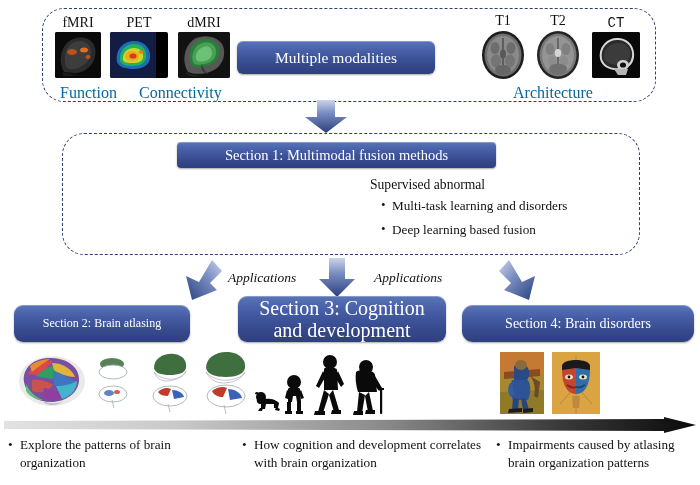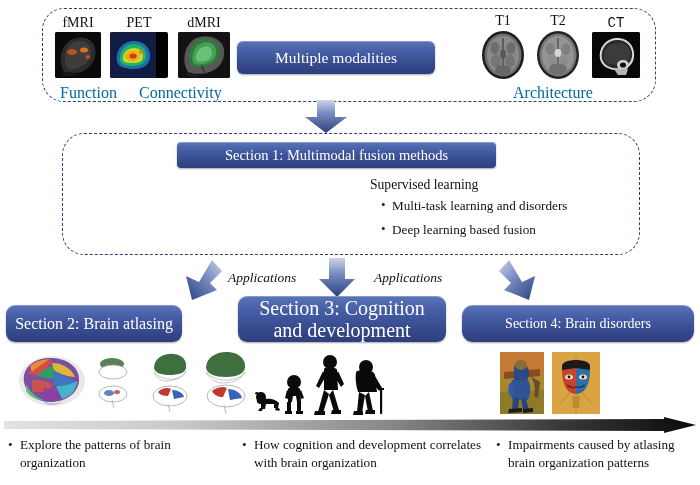--- a/index.html
+++ b/index.html
@@ -39,21 +39,21 @@
     font-weight:400;
   }
   #multiple-modalities-banner{
     left:237px;top:41px;width:198px;height:33px;
     font-size:15.5px;border-radius:6px;
   }
   #section1-banner{
     left:177px;top:142px;width:319px;height:26px;
     font-size:14.5px;border-radius:4px;
   }
-  #section2-banner{left:6px;top:305px;width:176px;height:37px;font-size:16px;}
+  #section2-banner{left:14px;top:305px;width:176px;height:37px;font-size:12px;}
   #section3-banner{left:238px;top:296px;width:208px;height:46px;font-size:20px;}
   #section4-banner{left:462px;top:305px;width:232px;height:37px;font-size:14px;border-radius:11px;}
 
   
   .modality{position:absolute;}
   .modality .mlabel{
     position:absolute;left:50%;transform:translateX(-50%);
     top:-17px;font-size:14px;white-space:nowrap;color:#111;
   }
   .thumb{
@@ -251,21 +251,21 @@
       </defs>
       <path d="M14 0 L32 0 L32 17 L44 17 L23 33 L2 17 L14 17 Z" fill="url(#gTop)"></path>
     </svg>
   </div>
 
   <div class="dashed-panel" id="fusion-panel"></div>
   <div class="blue-pill" id="section1-banner">Section 1: Multimodal fusion methods</div>
 
 
   <div class="learn-col" id="sup-col">
-    <div class="learn-head">Supervised learning</div>
+    <div class="learn-head">Supervised abnormal</div>
     <ul class="learn-list">
       <li>Multi-task learning and disorders</li>
       <li>Deep learning based fusion</li>
     </ul>
   </div>
 
   <div class="blue-arrow" id="arrow-sec2">
     <svg viewBox="0 0 52 46" preserveAspectRatio="none">
       <defs>
         <linearGradient id="gL" x1="1" y1="0" x2="0" y2="1">

